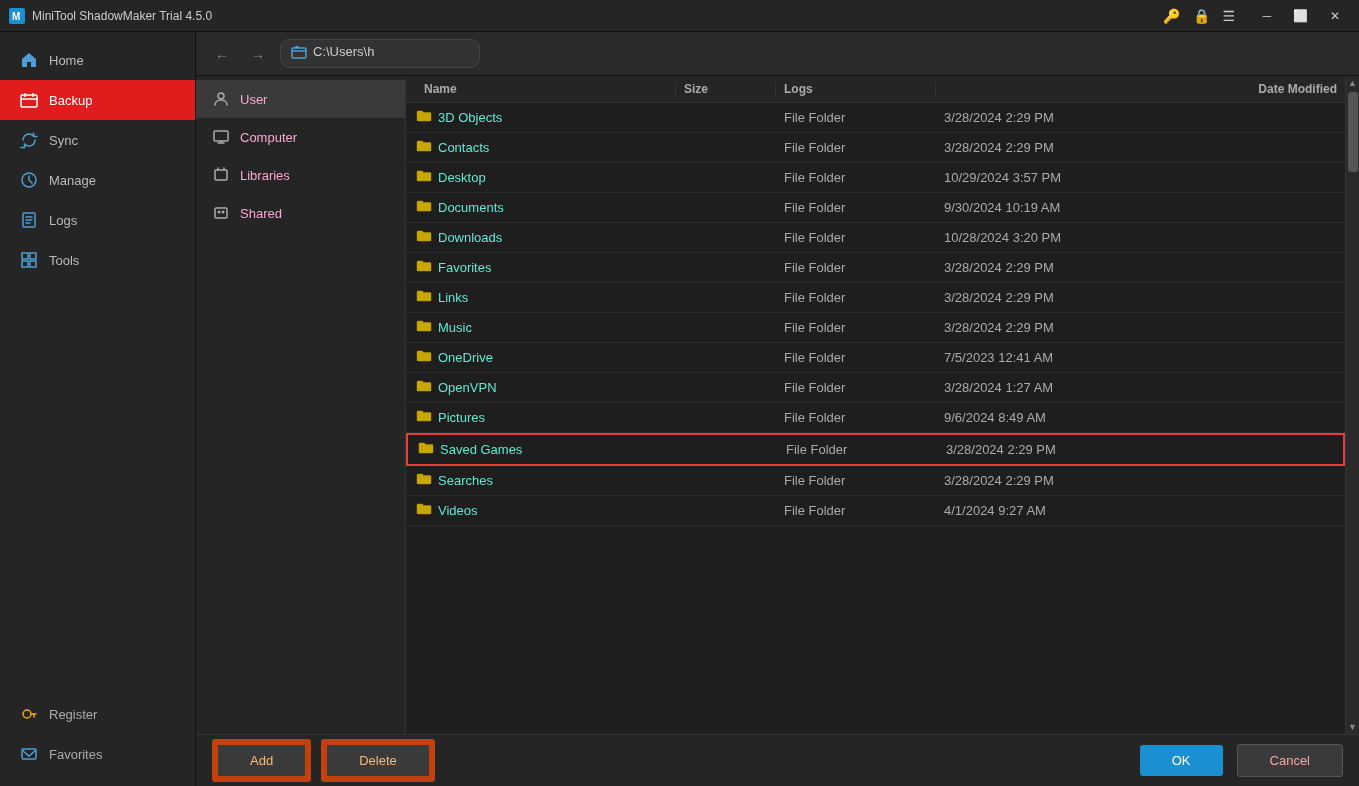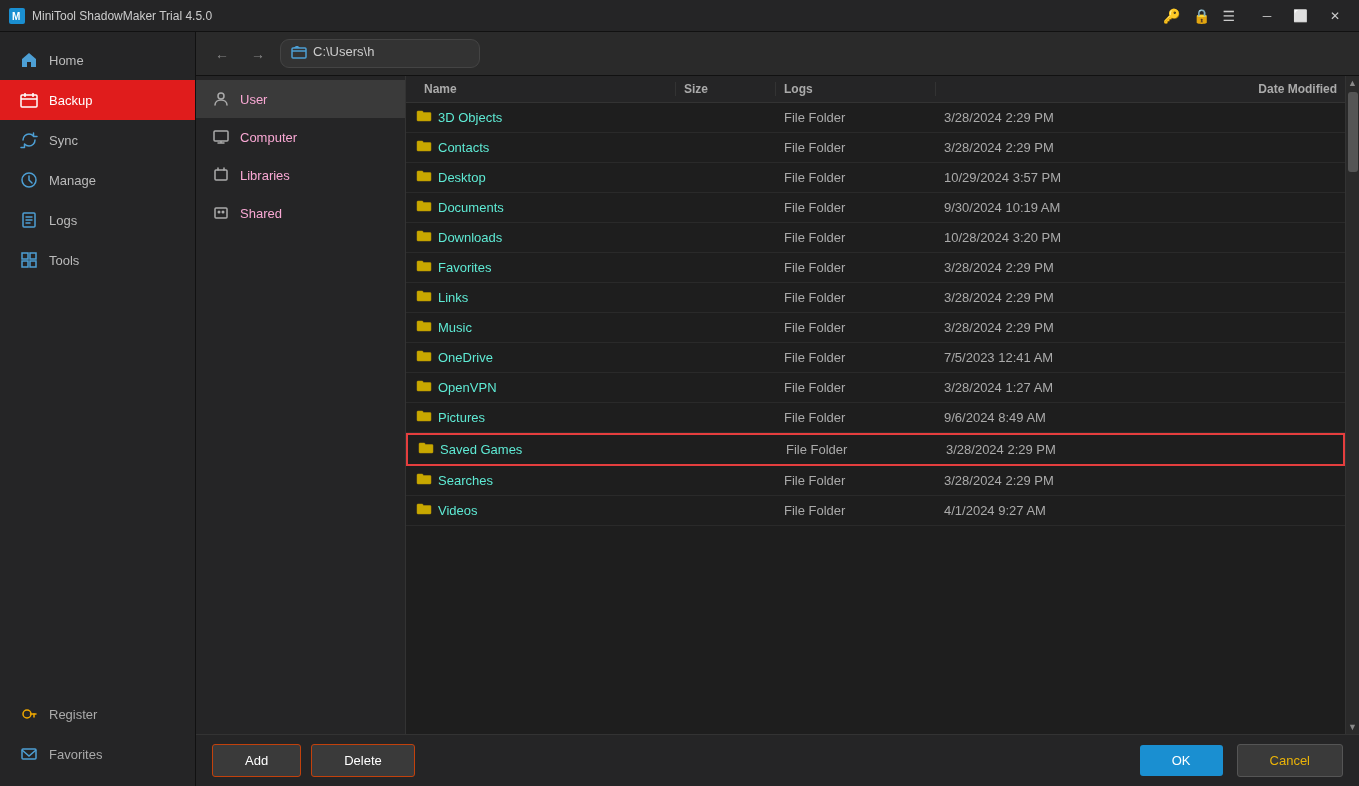--- a/index.html
+++ b/index.html
@@ -261,30 +261,30 @@
     .btn {
       padding: 8px 32px;
       border: none;
       border-radius: 3px;
       font-size: 13px;
       cursor: pointer;
       font-family: inherit;
     }
     .btn-secondary {
       background: #3a3a3a;
-      color: #ffffff;
-      border: 1px solid #c2410c;
+      color: #fdba74;
+      border: 6px solid #c2410c;
     }
     .btn-primary {
       background: #1a8fd1;
       color: #fff;
     }
     .btn-cancel {
       background: #3a3a3a;
-      color: #eab308;
+      color: #fca5a5;
       border: 1px solid #555;
       margin-left: 4px;
     }
     .spacer { flex: 1; }
 
     
     #scrollbar-right {
       width: 14px;
       background: #2a2a2a;
       border-left: 1px solid #333;

